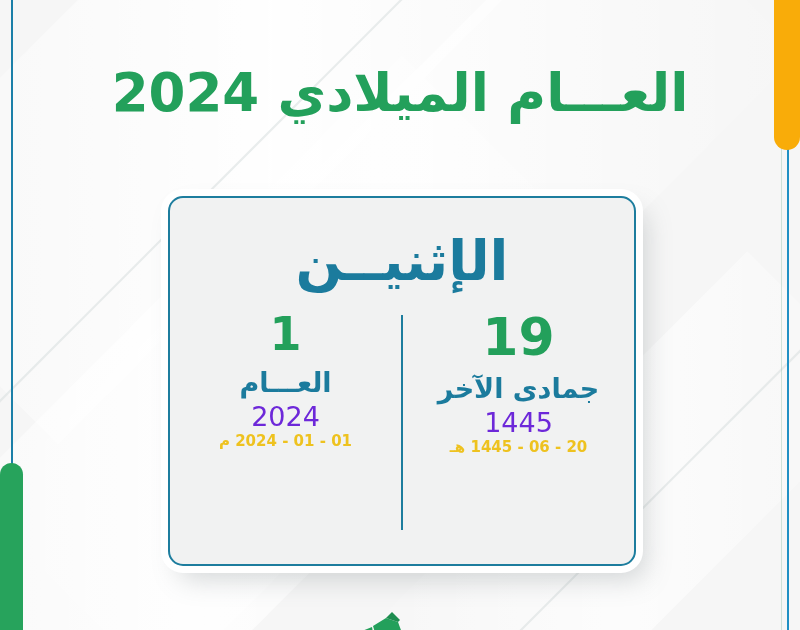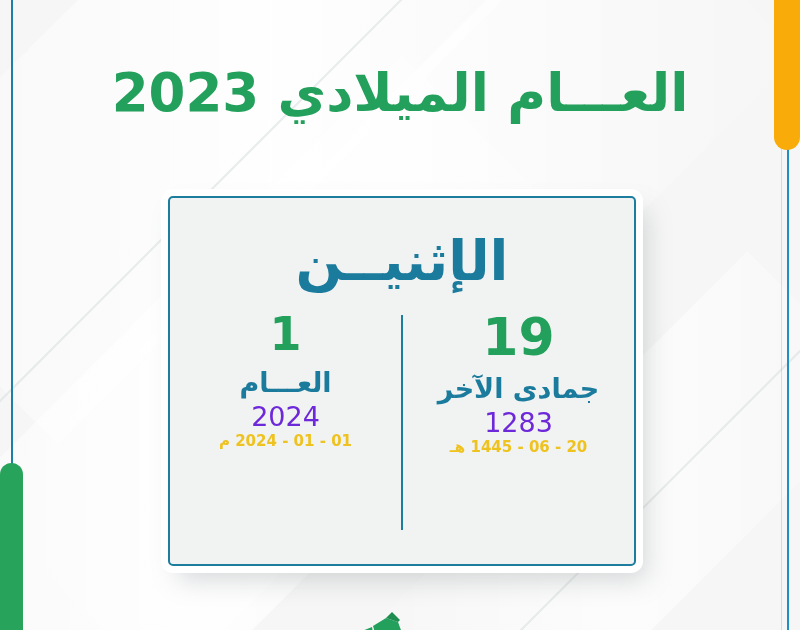--- a/index.html
+++ b/index.html
@@ -89,21 +89,21 @@
     white-space:nowrap;
   }
 
   
   .card{
     position:absolute;
     left:168px; top:196px;
     width:468px; height:370px;
     background:#f1f2f2;
     border:2px solid #1d7d9e;
-    border-radius:5px;
+    border-radius:15px;
     box-shadow:
       0 0 0 7px #ffffff,
       10px 14px 26px rgba(120,128,132,.30);
     display:flex;
     flex-direction:column;
     align-items:center;
   }
 
   .day-name{
     direction:rtl;
@@ -197,32 +197,32 @@
   <div class="band band3"></div>
 </div>
 
 <div class="edge-rule left"></div>
 <div class="edge-rule-faint"></div>
 <div class="edge-rule right"></div>
 
 <div class="pill-orange"></div>
 <div class="pill-green"></div>
 
-<div class="headline">العـــام الميلادي 2023</div>
+<div class="headline">العـــام الميلادي 2024</div>
 
 <div class="card">
 
   <div class="day-name">الإثنيــن</div>
 
   <div class="split">
 
     <div class="col col-hijri">
       <div class="big-num">19</div>
       <div class="month-name">جمادى الآخر</div>
-      <div class="year">1283</div>
+      <div class="year">1445</div>
       <div class="iso">20 - 06 - 1445 هـ</div>
     </div>
 
     <div class="divider"></div>
 
     <div class="col col-greg">
       <div class="big-num">1</div>
       <div class="month-name">العـــام</div>
       <div class="year">2024</div>
       <div class="iso">01 - 01 - 2024 م</div>

